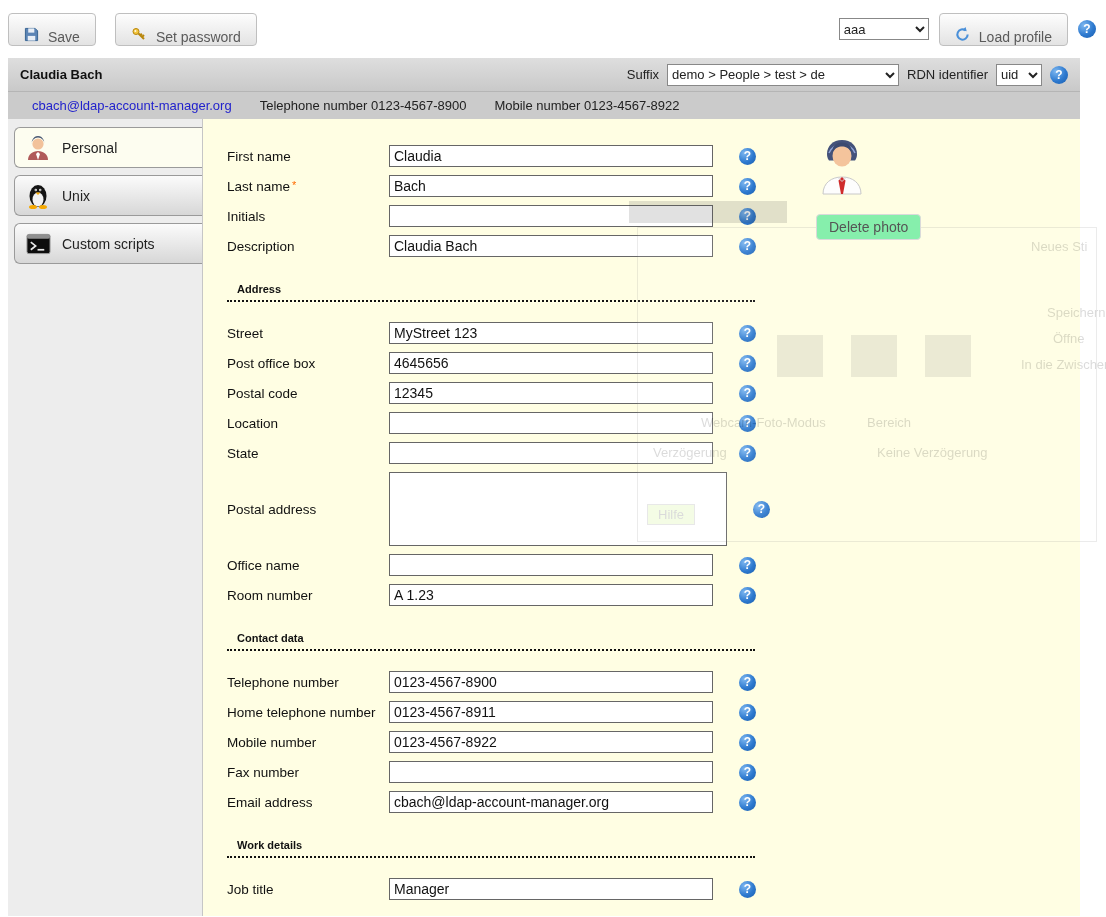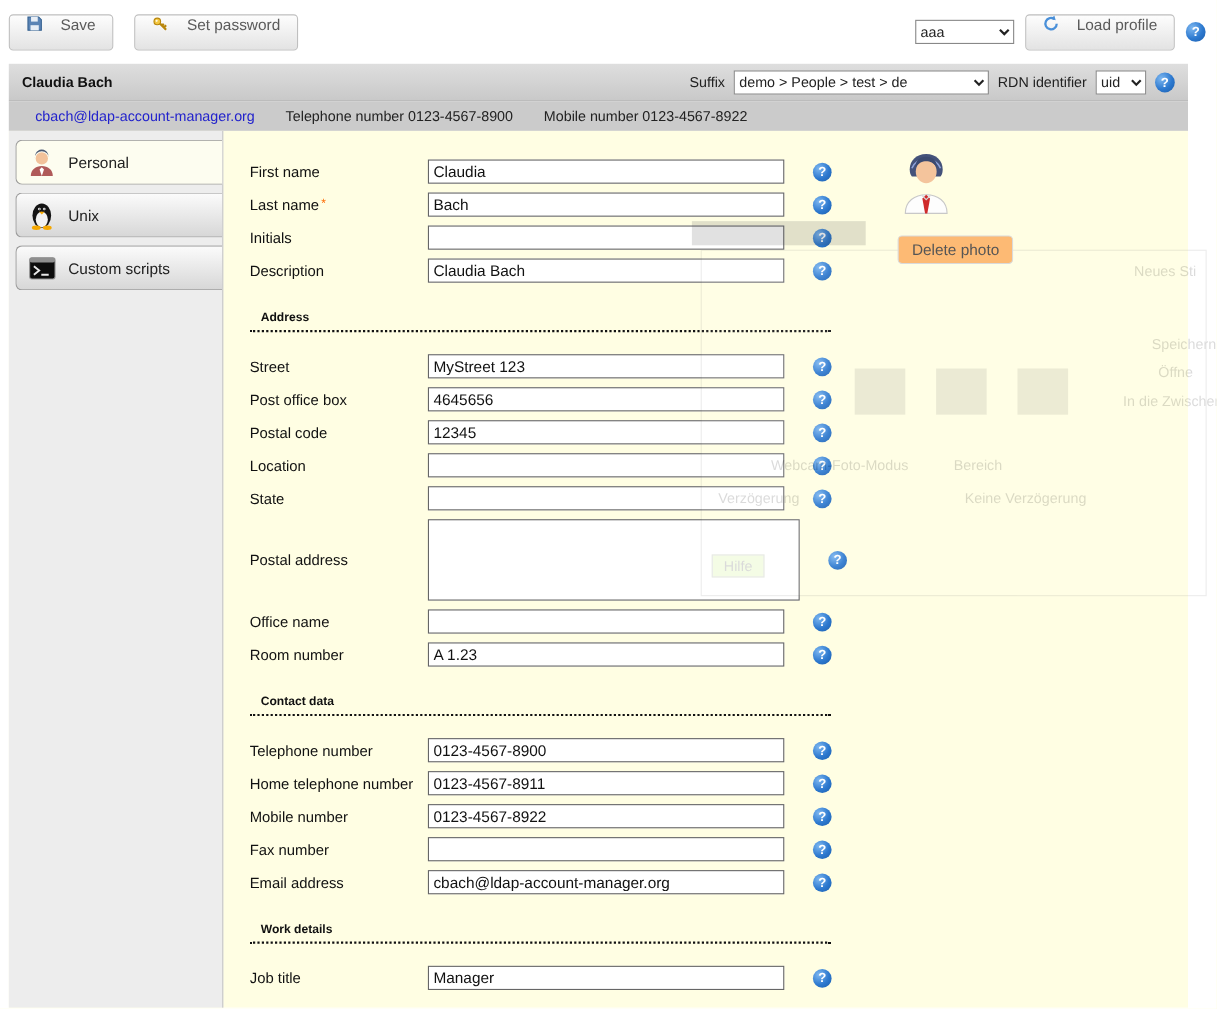--- a/index.html
+++ b/index.html
@@ -8,21 +8,21 @@
     background: #fff;
     font-family: "Liberation Sans", sans-serif;
     font-size: 13px;
     color: #111;
     position: relative;
   }
 
   
   .toolbar { display: flex; align-items: center; height: 58px; padding: 0 10px 0 8px; background: #fff; }
   .btn {
-    display: inline-flex; align-items: flex-start; gap: 16px;
+    display: inline-flex; align-items: flex-end; gap: 9px;
     height: 33px; padding: 0 15px;
     background: linear-gradient(#fdfdfd, #e3e3e3);
     border: 1px solid #bfbfbf; border-radius: 4px;
     color: #5a5a5a; font-size: 14px; font-family: inherit; cursor: pointer;
     white-space: nowrap;
   }
   .btn + .btn { margin-left: 9px; }
   .btn.setpw { margin-left: 19px; }
   .toolbar-right { margin-left: auto; display: flex; align-items: center; gap: 10px; }
   select { font-family: inherit; font-size: 13px; height: 22px; border: 1px solid #888; background: #fff; color: #222; }
@@ -80,21 +80,21 @@
     width: 528px; margin: 26px 0 20px 0; padding: 0 0 5px 10px;
     border-bottom: 2px dotted #111;
     font-weight: bold; font-size: 11px;
   }
   .req { color: #ff6a00; font-size: 11px; vertical-align: top; margin-left: 2px; }
 
   
   .avatar { position: absolute; left: 616px; top: 20px; }
   .delete-photo {
     position: absolute; left: 613px; top: 95px;
-    background: #fdba74; border: 1px solid #dadada; border-radius: 4px;
+    background: #86efac; border: 1px solid #dadada; border-radius: 4px;
     padding: 4px 12px; font-size: 14px; color: #555; font-family: inherit; cursor: pointer;
     z-index: 3;
   }
 
   
   .ghost { position: absolute; left: 426px; top: 80px; width: 476px; height: 350px; opacity: 0.16; pointer-events: none; color: #222; font-size: 13px; z-index: 2; }
   .ghost > * { position: absolute; white-space: nowrap; }
   .g-panel { background: rgba(255,255,255,0.5); border: 1px solid #888; }
   .g-strip { background: #4a4a4a; }
   .g-box { background: #8a8a8a; }

